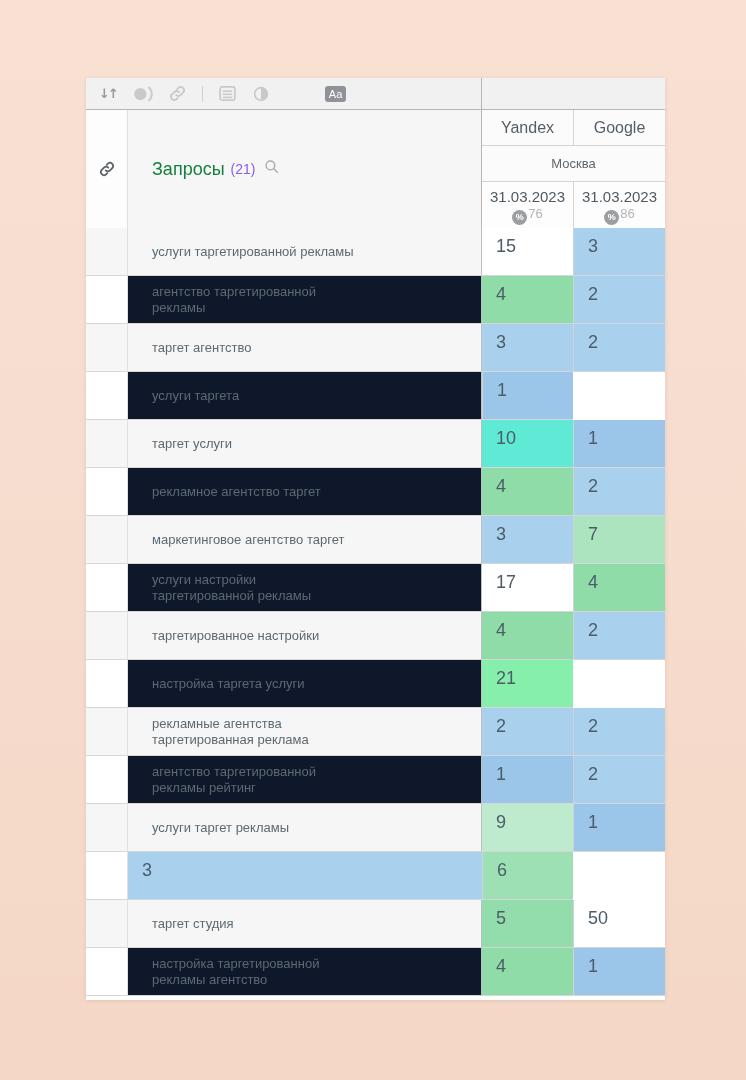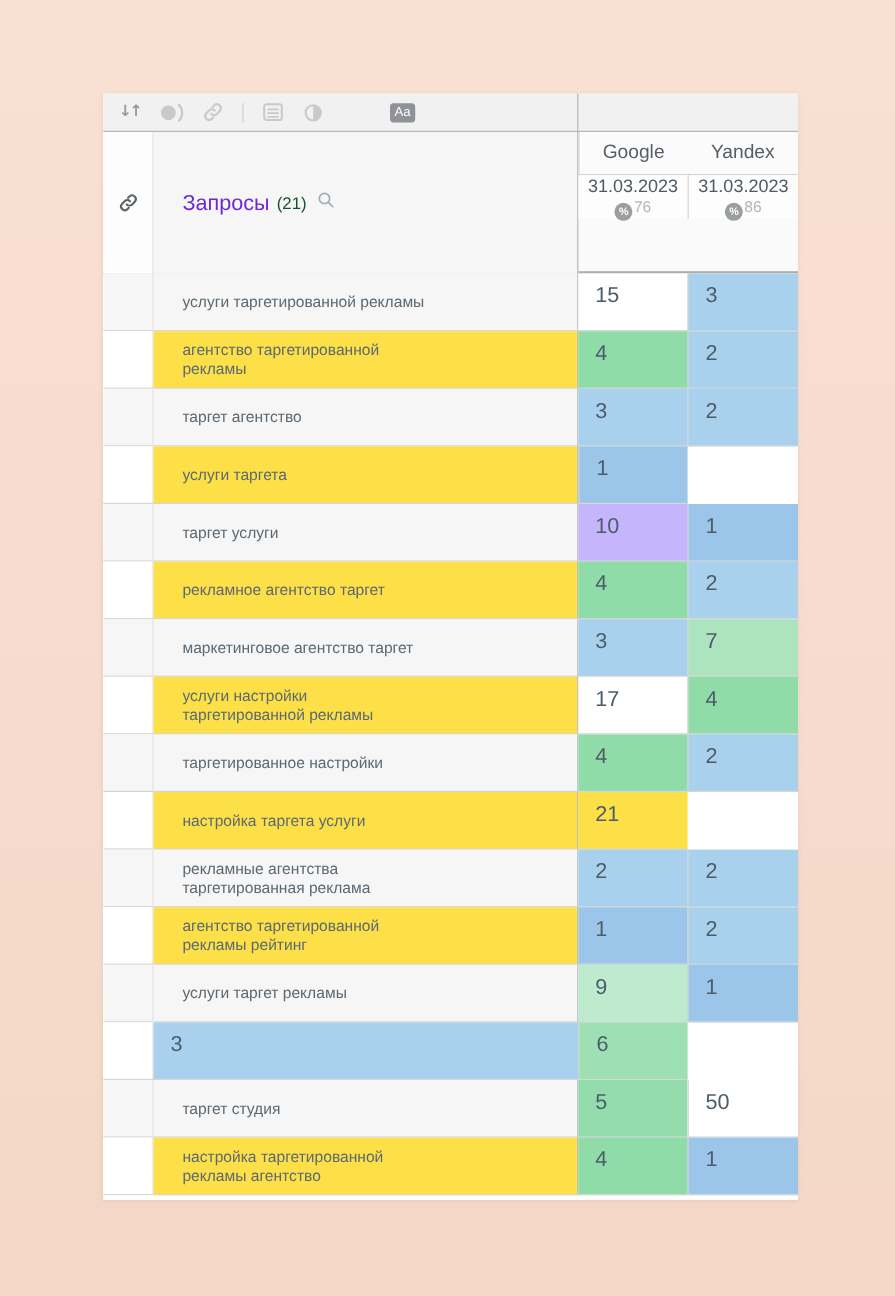--- a/index.html
+++ b/index.html
@@ -23,22 +23,22 @@
   .tb-right { flex:1; }
   .tb-icon { display:inline-flex; align-items:center; justify-content:center; cursor:pointer; }
   .sort-glyph { font-family:"DejaVu Sans", sans-serif; font-size:13px; color:#97999b; letter-spacing:-2px; font-weight:bold; }
   .tb-sep { width:1px; height:16px; background:#cfcfcf; }
   .aa-badge { background:#8f9296; color:#fff; font-size:11px; border-radius:3px; padding:2px 4px; line-height:12px;margin-left:40px; }
 
   
   .thead { display:grid; grid-template-columns:42px 354px 183px; height:118px; border-bottom:2px solid #adadad; background:#fafafa; }
   .th-linkcol { background:#fdfdfd; border-right:1px solid #e0e0e0; display:flex; align-items:center; justify-content:center; }
   .th-query { background:#f6f6f6; border-right:1px solid #b6b6b6; display:flex; align-items:center; padding-left:24px; gap:6px; }
-  .q-title { font-size:18px; color:#6d28d9; }
-  .q-count { font-size:14px; color:#14532d; }
+  .q-title { font-size:18px; color:#15803d; }
+  .q-count { font-size:14px; color:#8b5cf6; }
   .q-search { margin-left:2px; cursor:pointer; }
 
   .th-engines { display:grid; grid-template-columns:91px 92px; grid-template-rows:36px 36px 46px; }
   .eng-cell {
     display:flex; align-items:center; justify-content:center;
     font-size:16px; color:#555e66; background:#fbfbfb;
     border-bottom:1px solid #d4d4d4; cursor:pointer;
   }
   .eng-cell.g { border-left:1px solid #d4d4d4; }
   .region-cell {
@@ -55,21 +55,21 @@
     margin-top:4px;
   }
   .vis-num { font-size:13px; color:#b2b5b8; margin-left:1px; }
 
   
   .tbody { background:#fff; }
   .row { display:grid; grid-template-columns:42px 354px 91px 92px; height:48px; }
   .row .c-blank { border-right:1px solid #e0e0e0; border-bottom:1px solid #d6d6d6; background:#fff; }
   .row .c-kw {
     border-right:1px solid #bcbfc2; border-bottom:1px solid #d6d6d6;
-    display:flex; align-items:center; padding-left:24px; background:#fde047; cursor:pointer;
+    display:flex; align-items:center; padding-left:24px; background:#0f172a; cursor:pointer;
   }
   .row.odd .c-blank, .row.odd .c-kw { background:#f6f6f6; }
   .kw { font-size:13px; line-height:16px; color:#5c6972; white-space:pre-line; }
   .c-pos {
     border-bottom:1px solid #d6d6d6; background:#fff;
     font-size:18px; color:#4d5c69; padding:8px 0 0 14px; cursor:pointer;
   }
   .c-pos.g { border-left:1px solid #cfd3d6; }
 </style>
 </head>
@@ -128,22 +128,23 @@
         <span class="q-title">Запросы</span>
         <span class="q-count">(21)</span>
         <span class="q-search">
           <svg width="16" height="16" viewBox="0 0 20 20">
               <circle cx="8" cy="8" r="5.4" fill="none" stroke="#a6adb3" stroke-width="1.8"></circle>
               <line x1="12.3" y1="12.3" x2="16.6" y2="16.6" stroke="#a6adb3" stroke-width="1.8" stroke-linecap="round"></line>
             </svg>
         </span>
       </div>
       <div class="th-engines">
+        <div class="eng-cell y">Yandex</div>
         <div class="eng-cell g">Google</div>
-        <div class="eng-cell y">Yandex</div>
+        <div class="region-cell">Москва</div>
         <div class="date-cell y">
           <span class="date-txt">31.03.2023</span>
           <span class="vis">
             <span class="vis-circle">%</span>
             <span class="vis-num">76</span>
           </span>
         </div>
         <div class="date-cell g">
           <span class="date-txt">31.03.2023</span>
           <span class="vis">
@@ -189,21 +190,21 @@
       <span class="kw">услуги таргета</span>
     </div>
     <div class="c-pos g" style="background: rgb(156, 198, 233);">1</div>
   </div>
 
   <div class="row odd">
     <div class="c-blank"></div>
     <div class="c-kw">
       <span class="kw">таргет услуги</span>
     </div>
-    <div class="c-pos y" style="background: #c4b5fd;">10</div>
+    <div class="c-pos y" style="background: #5eead4;">10</div>
     <div class="c-pos g" style="background: rgb(156, 198, 233);">1</div>
   </div>
 
   <div class="row">
     <div class="c-blank"></div>
     <div class="c-kw">
       <span class="kw">рекламное агентство таргет</span>
     </div>
     <div class="c-pos y" style="background: rgb(143, 220, 168);">4</div>
     <div class="c-pos g" style="background: rgb(169, 209, 238);">2</div>
@@ -235,21 +236,21 @@
     </div>
     <div class="c-pos y" style="background: rgb(143, 220, 168);">4</div>
     <div class="c-pos g" style="background: rgb(169, 209, 238);">2</div>
   </div>
 
   <div class="row">
     <div class="c-blank"></div>
     <div class="c-kw">
       <span class="kw">настройка таргета услуги</span>
     </div>
-    <div class="c-pos y" style="background: #fde047;">21</div>
+    <div class="c-pos y" style="background: #86efac;">21</div>
   </div>
 
   <div class="row odd">
     <div class="c-blank"></div>
     <div class="c-kw">
       <span class="kw">рекламные агентства
 таргетированная реклама</span>
     </div>
     <div class="c-pos y" style="background: rgb(169, 209, 238);">2</div>
     <div class="c-pos g" style="background: rgb(169, 209, 238);">2</div>

